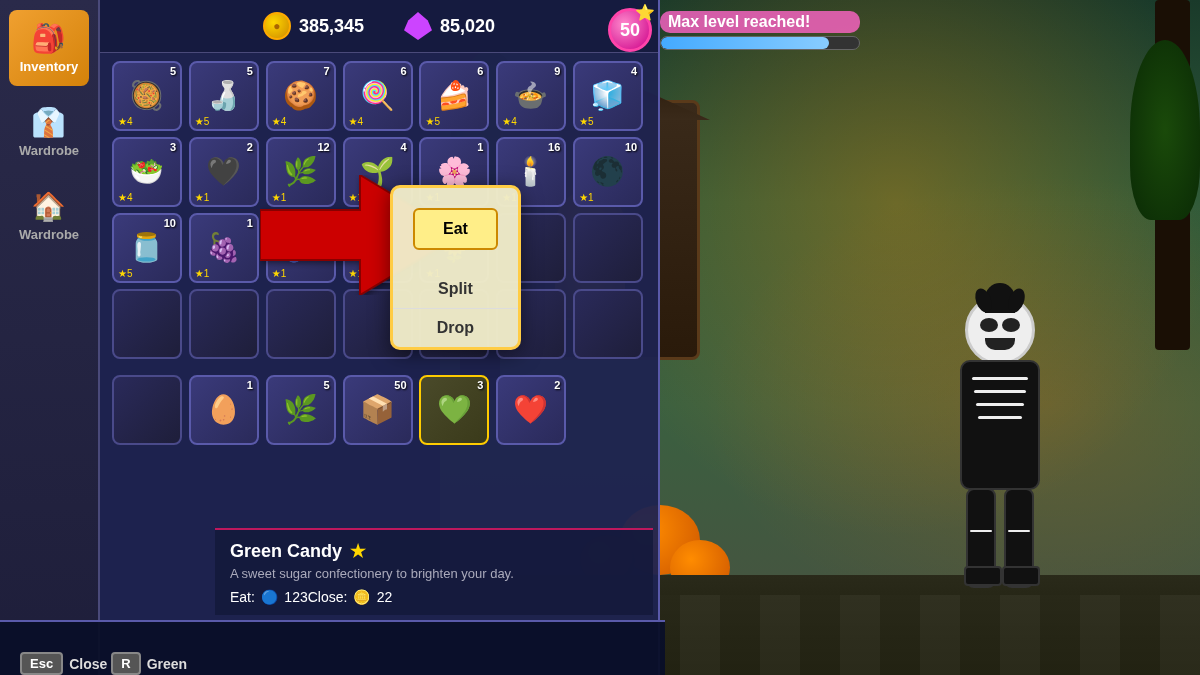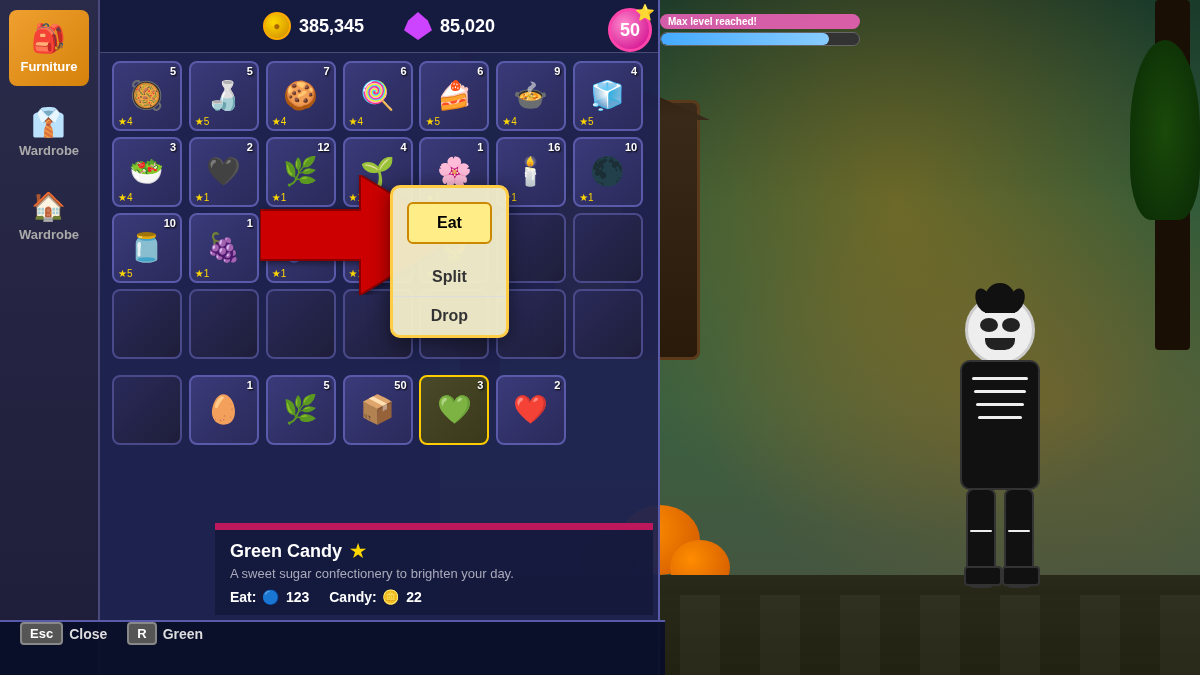--- a/index.html
+++ b/index.html
@@ -222,21 +222,21 @@
       border-bottom: 1px solid #ddd;
     }
 
     .context-menu-item:last-child {
       border-bottom: none;
     }
 
     .context-menu-item.highlighted {
       background: #ffee88;
       border: 2px solid #cc8800;
-      margin: 14px;
+      margin: 20px;
       border-radius: 6px;
       color: #000;
     }
 
     
     .red-arrow {
       position: absolute;
       left: 260px;
       top: 175px;
       width: 200px;
@@ -245,66 +245,65 @@
       pointer-events: none;
     }
 
     
     .item-description {
       position: absolute;
       bottom: 60px;
       left: 115px;
       right: 5px;
       background: rgba(20, 25, 60, 0.9);
-      border-top: 7px solid #be185d;
+      border-top: 2px solid #be185d;
       padding: 10px 15px;
     }
 
     .item-name {
       font-size: 18px;
       font-weight: bold;
       color: #fff;
       display: flex;
       align-items: center;
       gap: 8px;
       margin-bottom: 4px;
     }
 
     .item-desc-text {
       font-size: 13px;
       color: #aab;
     }
 
     .item-values {
       display: flex;
-      gap: 20px;
       margin-top: 8px;
       font-size: 14px;
       color: #fff;
-      font-weight: bold;
+      font-weight: normal;
     }
 
     .value-item {
       display: flex;
       align-items: center;
       gap: 6px;
     }
 
     
     .bottom-bar {
       position: absolute;
       bottom: 0;
       left: 0;
       width: 665px;
       height: 55px;
       background: rgba(10, 15, 40, 0.95);
       border-top: 2px solid #5a5aaa;
       display: flex;
-      align-items: flex-start;
-      gap: 20px;
+      align-items: flex-end;
+      gap: 4px;
       padding: 0 20px;
       z-index: 11;
     }
 
     .kbd-btn {
       display: flex;
       align-items: center;
       gap: 6px;
       font-size: 14px;
       font-weight: bold;
@@ -345,21 +344,21 @@
 
     .level-info {
       display: flex;
       flex-direction: column;
       gap: 3px;
     }
 
     .max-level-text {
       background: rgba(255, 100, 200, 0.8);
       color: #fff;
-      font-size: 10px;
+      font-size: 16px;
       font-weight: bold;
       padding: 2px 8px;
       border-radius: 10px;
     }
 
     .xp-bar-bg {
       width: 200px;
       height: 14px;
       background: #333;
       border-radius: 7px;
@@ -455,21 +454,21 @@
       <div class="xp-bar-bg">
         <div class="xp-bar-fill" style="width: 85%;"></div>
       </div>
     </div>
   </div>
 </div>
 
 <div class="sidebar">
   <div class="sidebar-item active">
     <span class="icon">🎒</span>
-    <span>Furniture</span>
+    <span>Inventory</span>
   </div>
   <div class="sidebar-item">
     <span class="icon">👔</span>
     <span>Wardrobe</span>
   </div>
   <div class="sidebar-item">
     <span class="icon">🏠</span>
     <span>Wardrobe</span>
   </div>
 </div>
@@ -638,21 +637,21 @@
       <span class="star-yellow">★</span>
     </div>
     <div class="item-desc-text">A sweet sugar confectionery to brighten your day.</div>
     <div class="item-values">
       <div class="value-item">
         <span>Eat:</span>
         <span style="color:#44aaff;">🔵</span>
         <span>123</span>
       </div>
       <div class="value-item">
-        <span>Candy:</span>
+        <span>Close:</span>
         <span>🪙</span>
         <span>22</span>
       </div>
     </div>
   </div>
 </div>
 
 <div class="context-menu">
   <div class="context-menu-item highlighted">Eat</div>
   <div class="context-menu-item">Split</div>

